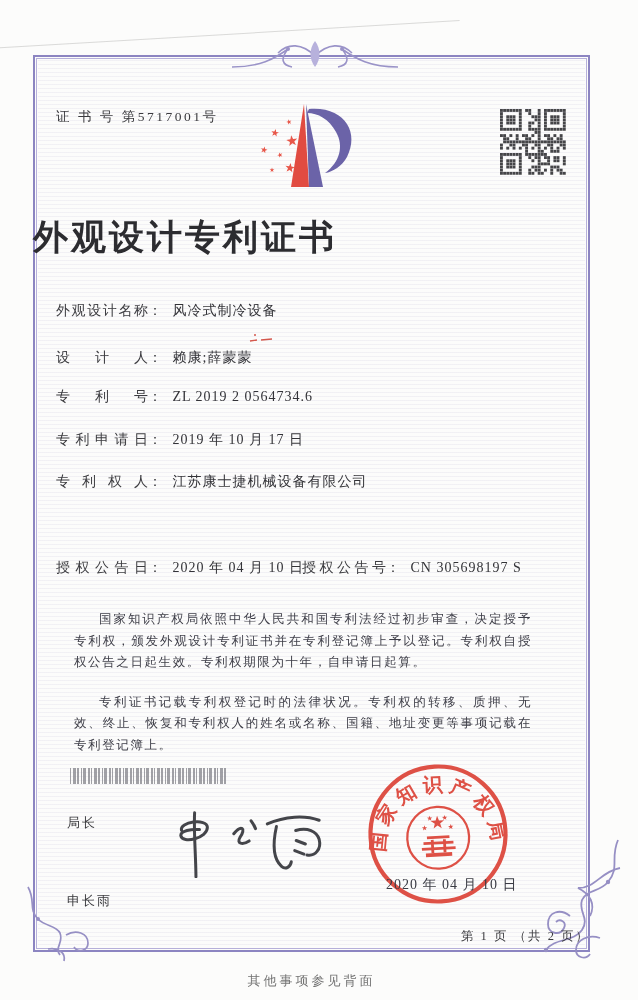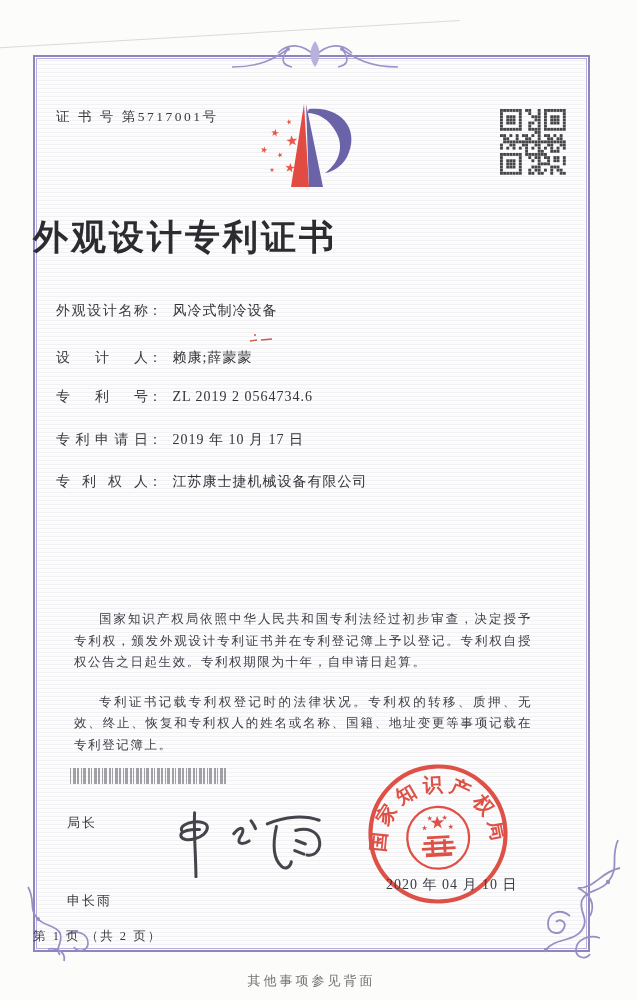--- a/index.html
+++ b/index.html
@@ -21,21 +21,21 @@
   .field-row{left:56px;height:20px;font-size:14px;white-space:nowrap;}
   .flabel{display:inline-block;width:92px;text-align:justify;text-align-last:justify;color:#3c3c40;}
   .fcolon{color:#3c3c40;}
   .fvalue{margin-left:7px;letter-spacing:1px;color:#333338;}
   .pair2{position:absolute;left:246px;top:0;}
   .paras{left:56px;top:592px;width:494px;font-size:12.5px;line-height:21.5px;
          letter-spacing:1.6px;color:#3e3e48;text-align:justify;}
   .paras p{margin:18px;text-indent:2em;font-family:Liberation Mono, monospace;}
   .director{font-size:13px;letter-spacing:2px;color:#3a3a3e;}
   .seal-date{left:386px;top:876px;font-size:14px;letter-spacing:1px;color:#3a3b44;z-index:5;}
-  .page-ind{left:33px;top:928px;width:557px;text-align:left;font-size:12.5px;letter-spacing:2px;color:#3a3a3e;}
+  .page-ind{left:33px;top:928px;width:557px;text-align:right;font-size:12.5px;letter-spacing:2px;color:#3a3a3e;}
   .back-note{left:33px;top:972px;width:557px;text-align:center;font-size:13px;letter-spacing:3px;color:#737373;}
 </style>
 </head>
 <body>
 
 <div class="page">
 
   <div class="scan-edge"></div>
 
   <div class="cert-border">
@@ -354,20 +354,28 @@
     <span class="fvalue">ZL 2019 2 0564734.6</span>
   </div>
   <div class="abs field-row" style="top:431px;">
     <span class="flabel">专利申请日</span><span class="fcolon">：</span>
     <span class="fvalue">2019 年 10 月 17 日</span>
   </div>
   <div class="abs field-row" style="top:473px;">
     <span class="flabel">专利权人</span><span class="fcolon">：</span>
     <span class="fvalue">江苏康士捷机械设备有限公司</span>
   </div>
+  <div class="abs field-row" style="top:559px;">
+    <span class="flabel">授权公告日</span><span class="fcolon">：</span>
+    <span class="fvalue">2020 年 04 月 10 日</span>
+    <span class="pair2">
+      <span class="flabel" style="width:84px;">授权公告号</span><span class="fcolon">：</span>
+      <span class="fvalue">CN 305698197 S</span>
+    </span>
+  </div>
 
   <div class="abs paras">
     <p>国家知识产权局依照中华人民共和国专利法经过初步审查，决定授予专利权，颁发外观设计专利证书并在专利登记簿上予以登记。专利权自授权公告之日起生效。专利权期限为十年，自申请日起算。</p>
     <p>专利证书记载专利权登记时的法律状况。专利权的转移、质押、无效、终止、恢复和专利权人的姓名或名称、国籍、地址变更等事项记载在专利登记簿上。</p>
   </div>
 
   <svg class="abs" id="barcode" style="left:70px;top:768px;opacity:.75;" width="160" height="16" viewBox="0 0 160 16">
       <rect x="0" y="0" width="1" height="16" fill="#83838a"></rect>
       <rect x="3" y="0" width="3" height="16" fill="#83838a"></rect>
       <rect x="7" y="0" width="2" height="16" fill="#83838a"></rect>

